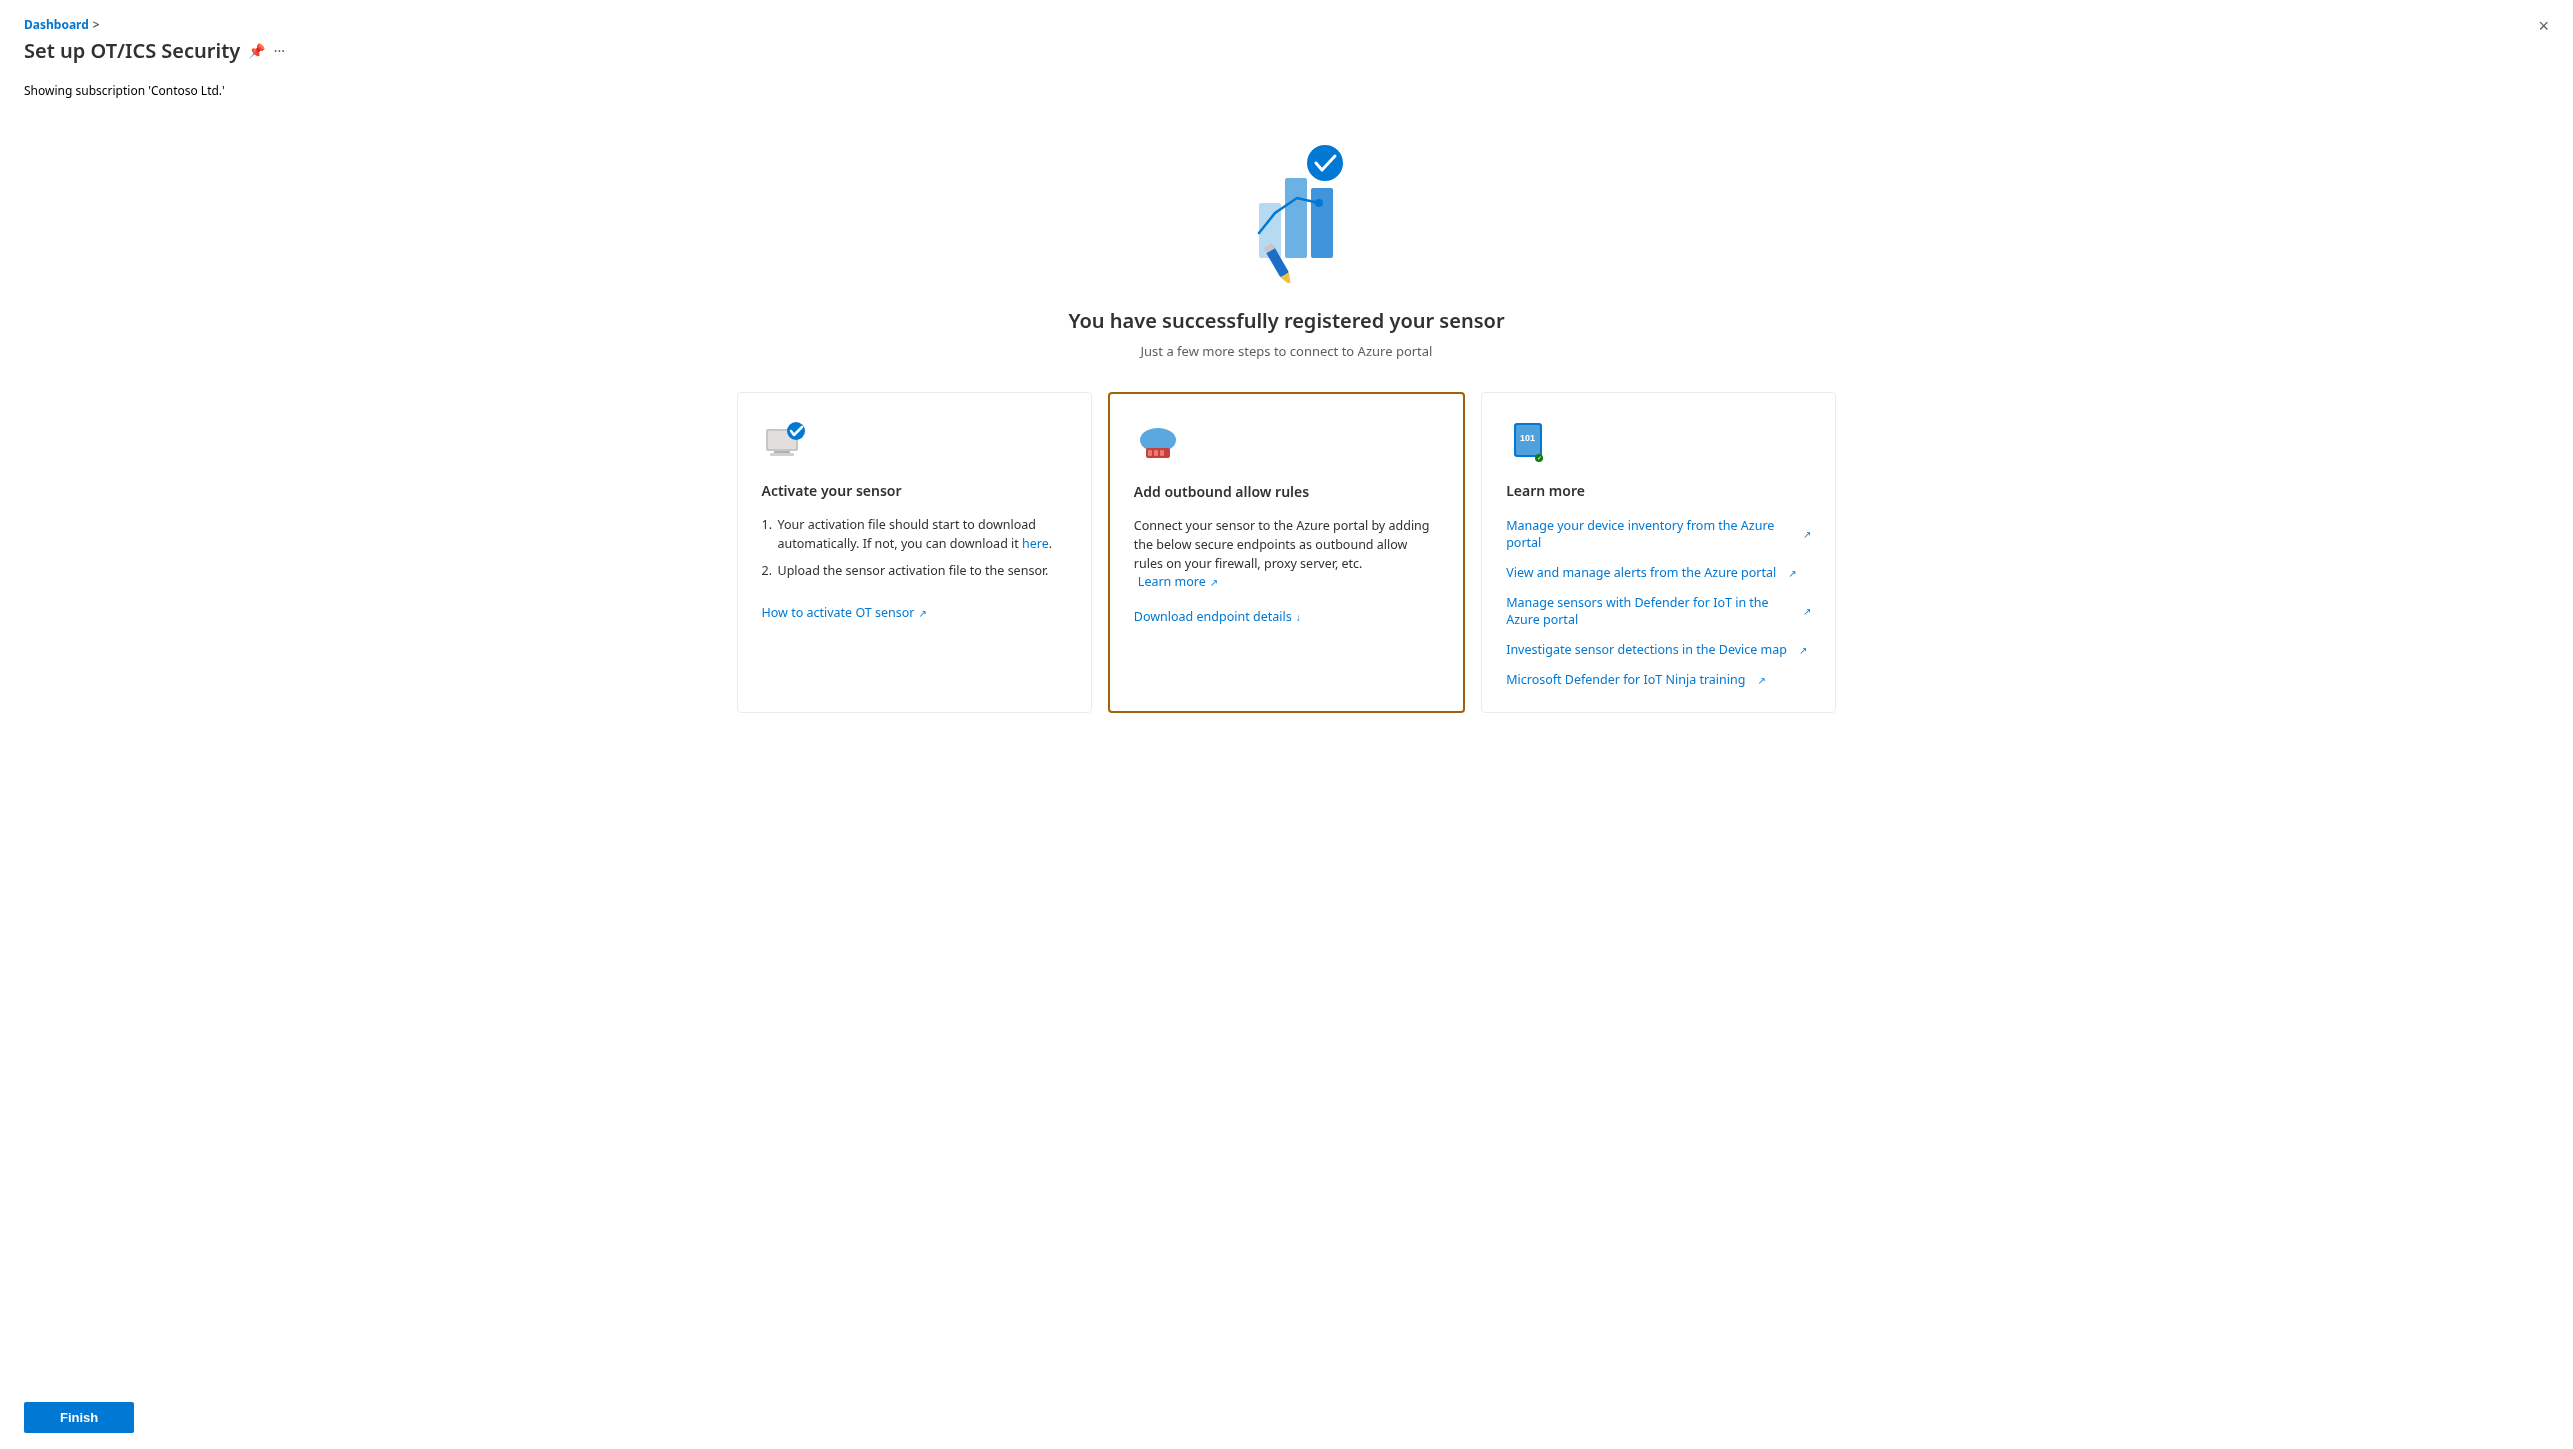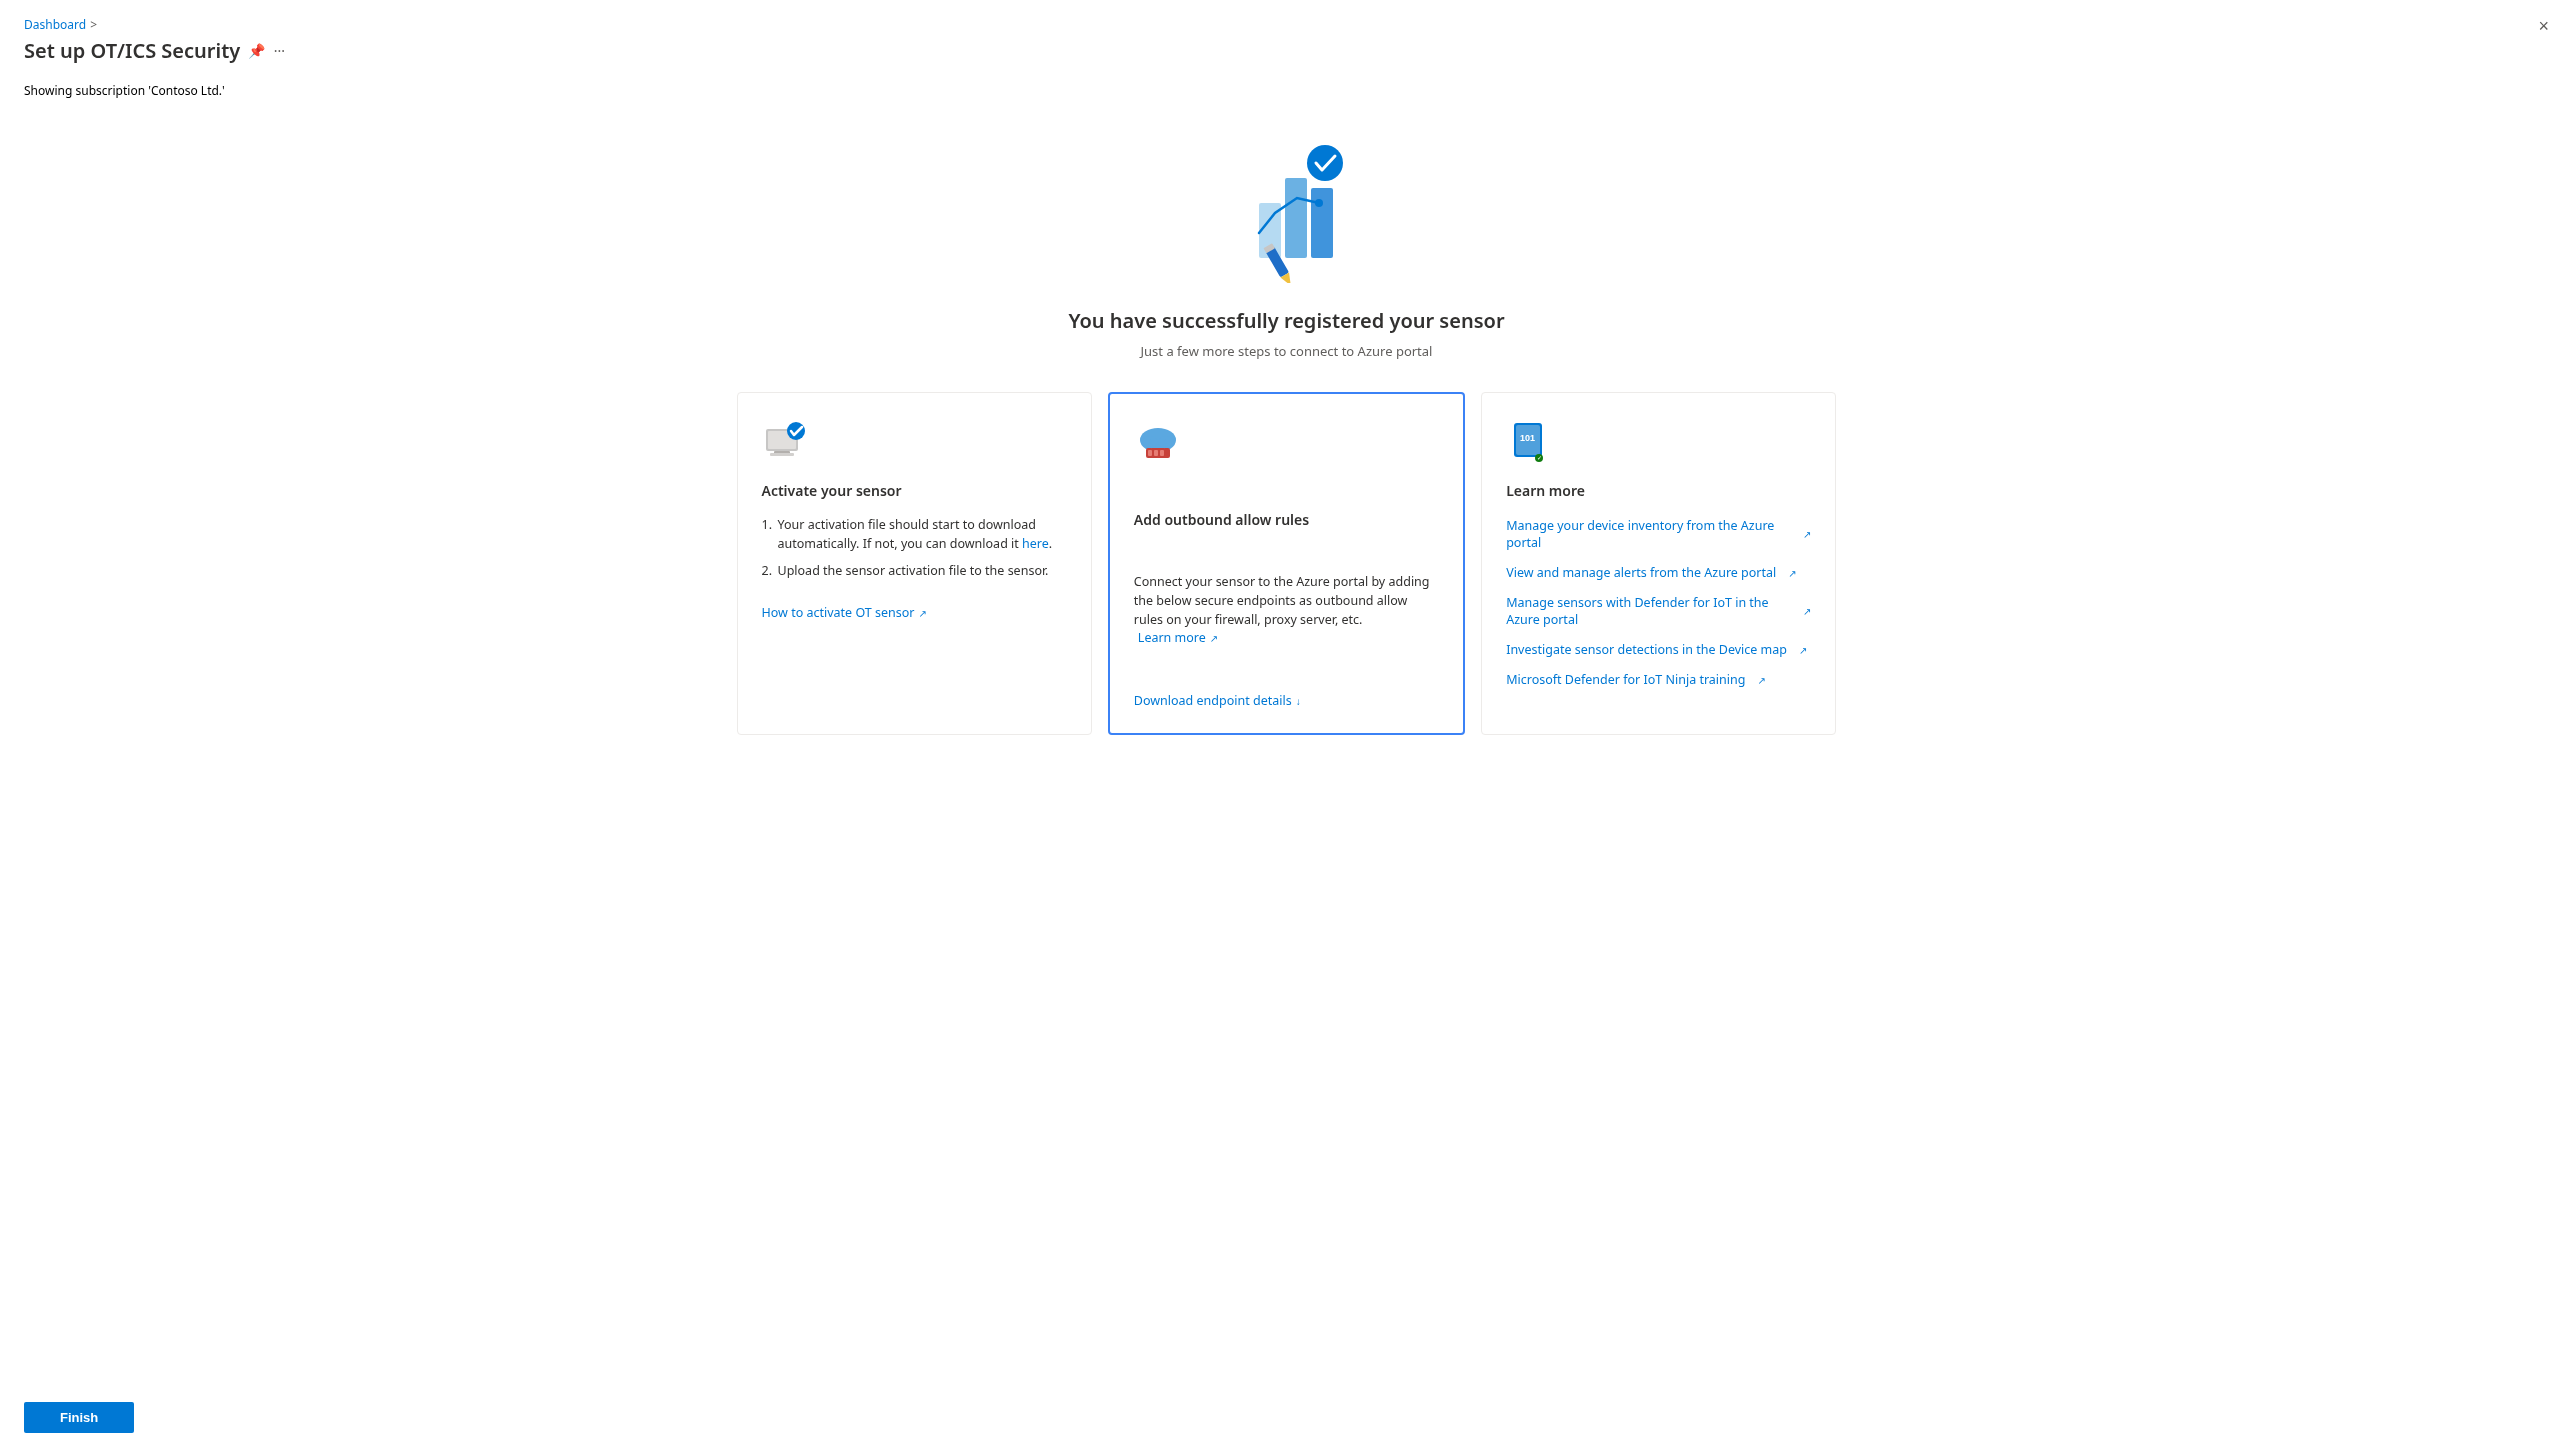--- a/index.html
+++ b/index.html
@@ -16,20 +16,21 @@
       min-height: 100vh;
       padding: 16px 24px;
       position: relative;
     }
     .breadcrumb {
       display: flex;
       gap: 4px;
       font-size: 12px;
       color: #0078d4;
       margin-bottom: 4px;
+      font-weight: bold;
     }
     .breadcrumb-separator {
       color: #605e5c;
     }
     .page-header {
       display: flex;
       align-items: center;
       gap: 8px;
       margin-bottom: 18px;
     }
@@ -87,22 +88,21 @@
     .card {
       background: #ffffff;
       border: 1px solid #edebe9;
       border-radius: 4px;
       padding: 24px;
       flex: 1;
       display: flex;
       flex-direction: column;
     }
     .card.active-card {
-      border: 2px solid #3b82f6;
-      gap: 28px;
+      border: 2px solid #a16207;
     }
     .card-icon {
       width: 48px;
       height: 48px;
       margin-bottom: 16px;
     }
     .card-title {
       font-size: 14px;
       font-weight: 600;
       color: #323130;

